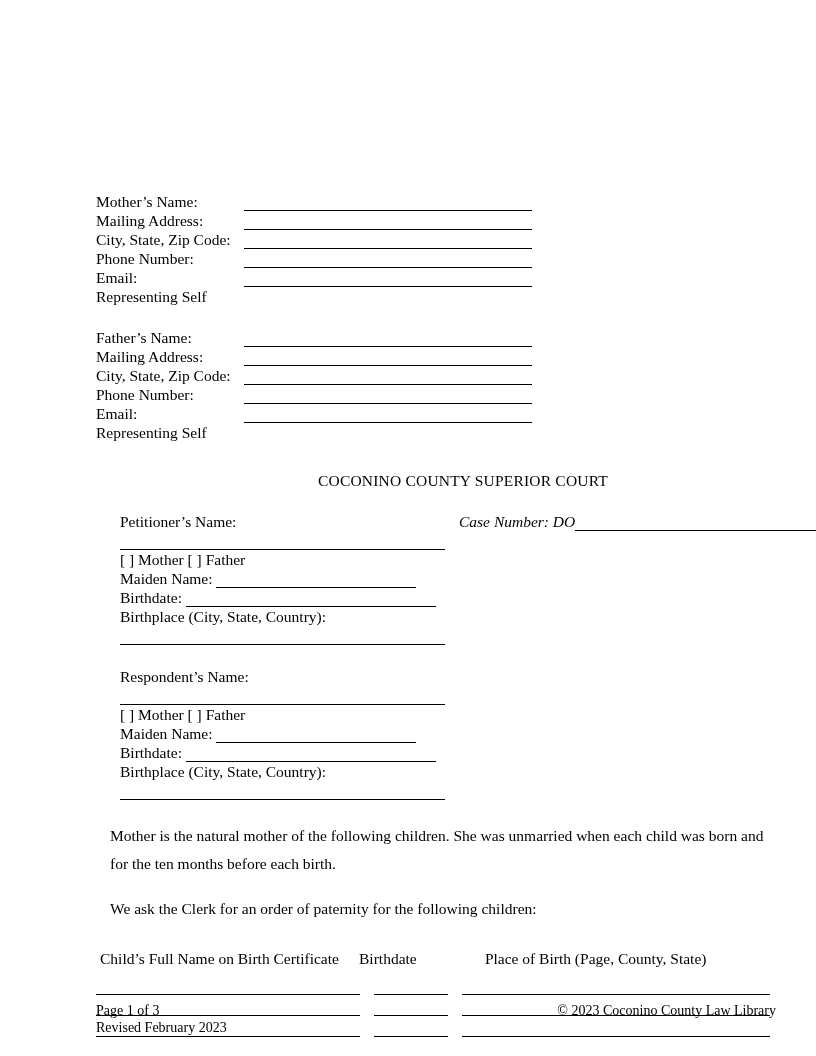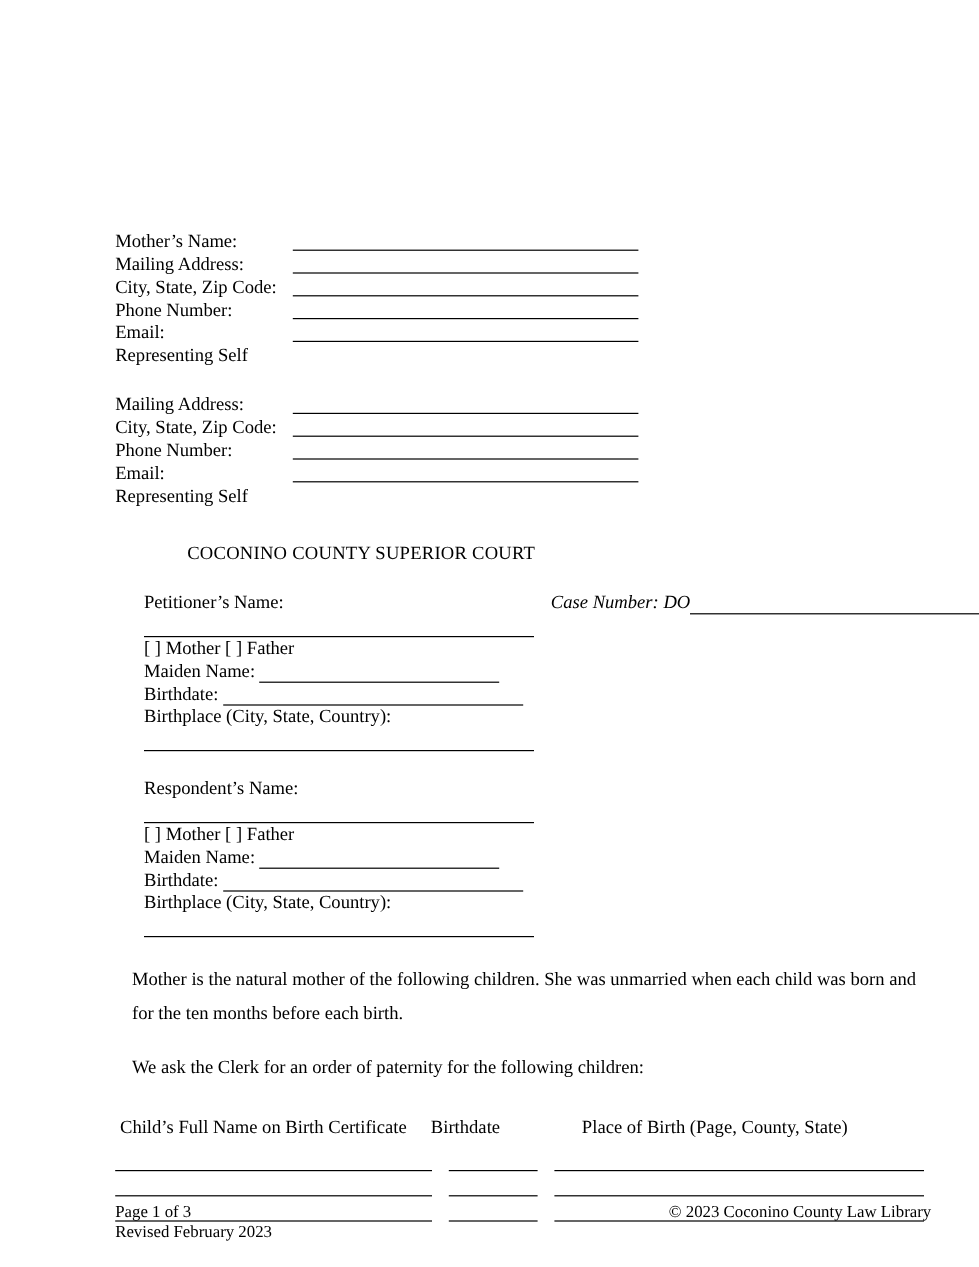--- a/index.html
+++ b/index.html
@@ -24,21 +24,21 @@
   .content {
     position: absolute;
     left: 96px;
     top: 192px;
     width: 674px;
   }
 
   
   .row {
     display: flex;
-    align-items: center;
+    align-items: flex-end;
     line-height: 19px;
     font-size: 15.5px;
   }
   .lbl {
     white-space: nowrap;
   }
   .rule {
     border-bottom: 1px solid #000;
     height: 14px;
     flex: 0 0 auto;
@@ -51,21 +51,21 @@
   .gap-md { height: 22px; }
   .gap-lg { height: 30px; }
 
   
   .party .row { margin: 0; }
   .party .lbl { width: 148px; }
   .party .rule { width: 288px; }
 
   
   .court-title {
-    text-align: left;
+    text-align: center;
     font-size: 15.5px;
     letter-spacing: 0.2px;
     margin-left: 60px;
   }
 
   
   .caption {
     display: flex;
     width: 674px;
     margin-left: 24px;
@@ -175,20 +175,24 @@
         <span class="lbl">Email:</span>
         <span class="rule"></span>
       </div>
       <div class="plain">Representing Self</div>
     </div>
 
     <div class="gap-md"></div>
 
     <div class="party">
       <div class="row">
+        <span class="lbl">Father’s Name:</span>
+        <span class="rule"></span>
+      </div>
+      <div class="row">
         <span class="lbl">Mailing Address:</span>
         <span class="rule"></span>
       </div>
       <div class="row">
         <span class="lbl">City, State, Zip Code:</span>
         <span class="rule"></span>
       </div>
       <div class="row">
         <span class="lbl">Phone Number:</span>
         <span class="rule"></span>

